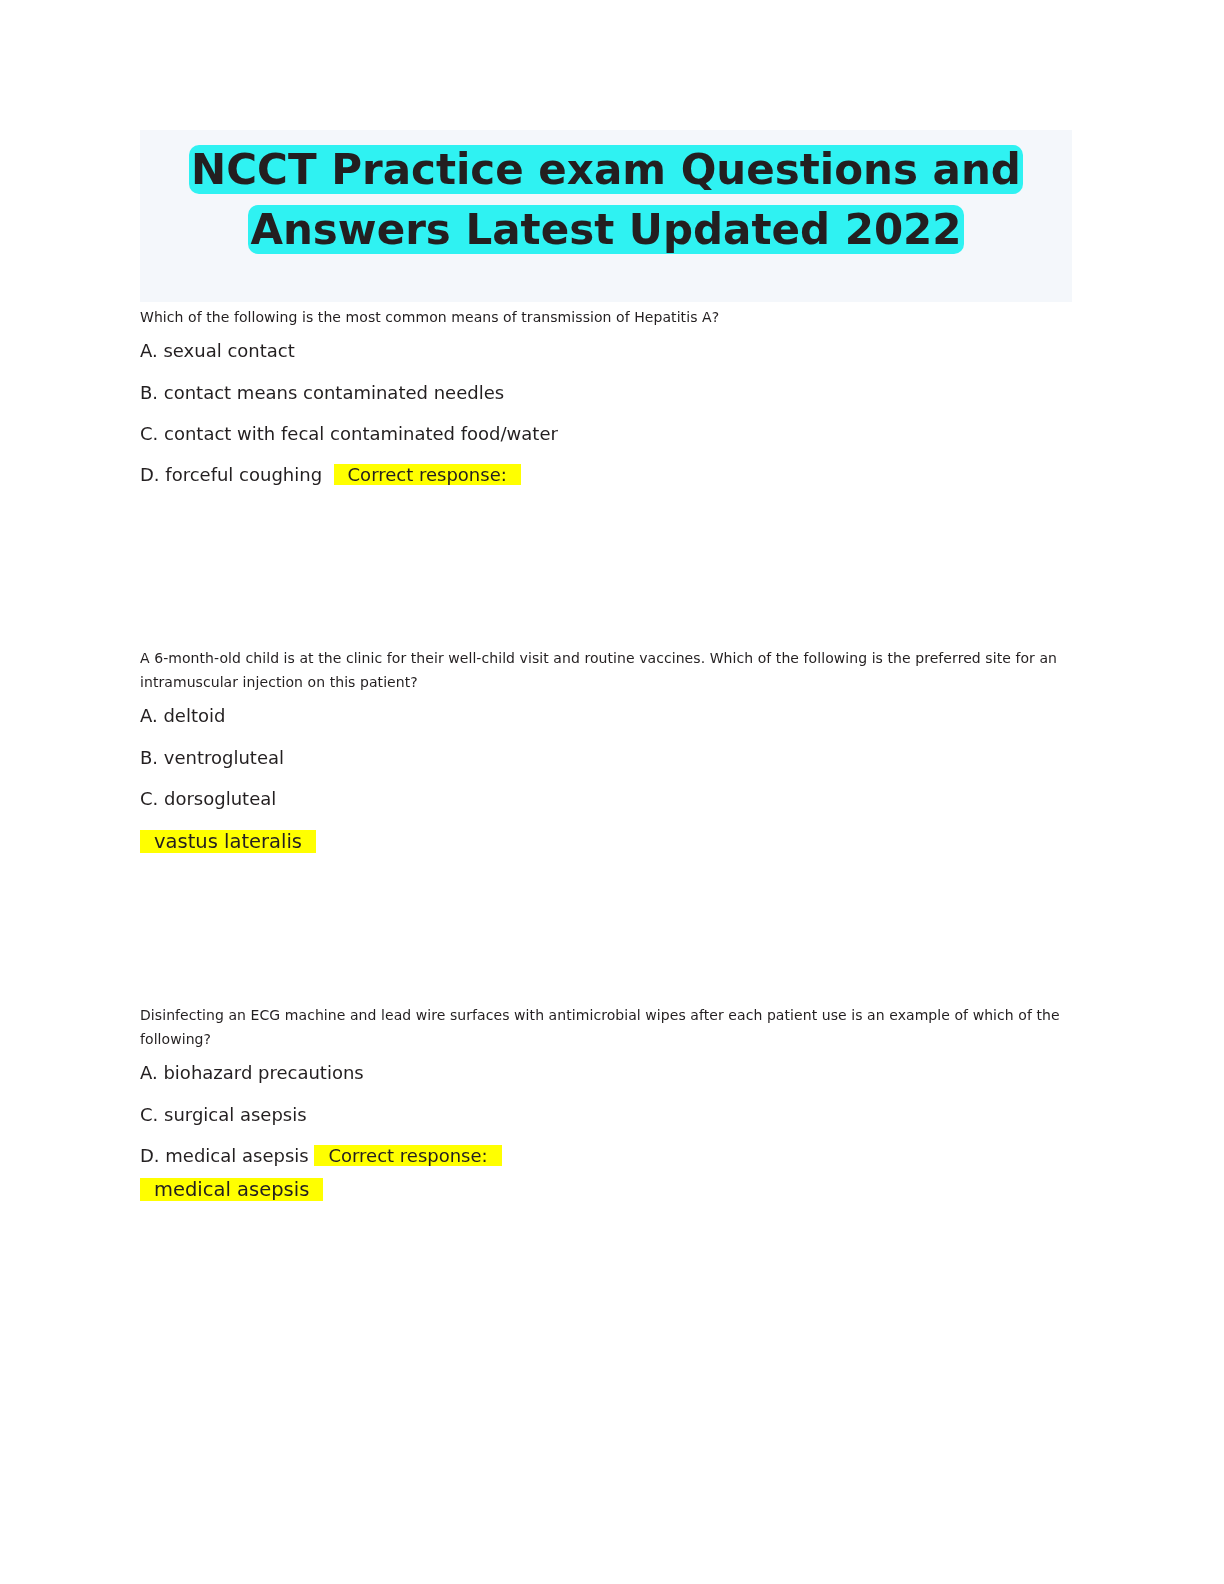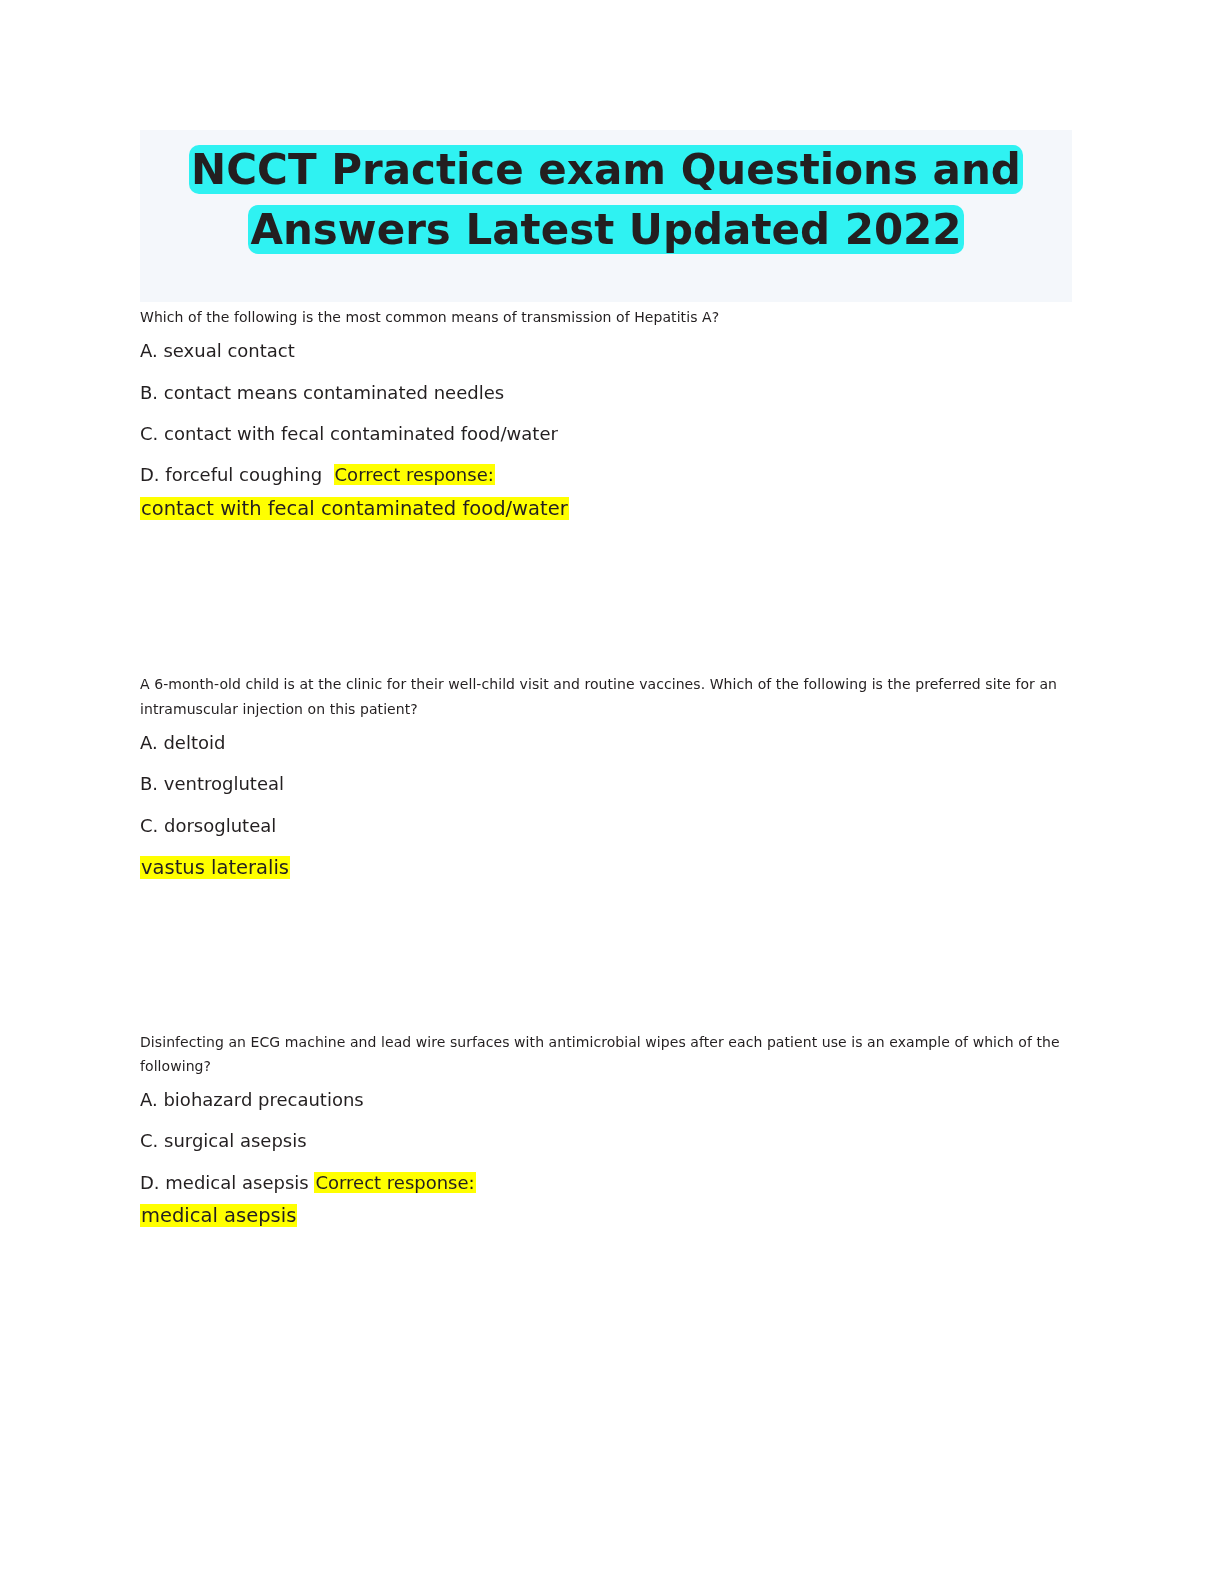--- a/index.html
+++ b/index.html
@@ -64,21 +64,21 @@
   .opt {
     font-size: 18px;
     line-height: 1.36;
     margin: 0 0 17px 0;
   }
   .opt-last {
     margin-bottom: 8px;
   }
   .mark {
     background: #ffff00;
-    padding: 0 1px;
+    padding: 0 14px;
   }
   .answer {
     font-size: 19.5px;
     line-height: 1.36;
     margin: 0;
   }
   .answer .mark {
     background: #ffff00;
   }
   .gap-lg { height: 150px; }
@@ -97,21 +97,20 @@
   </div>
 
   <div class="content">
 
     <div class="q-block">
       <p class="stem">Which of the following is the most common means of transmission of Hepatitis A?</p>
       <p class="opt">A. sexual contact</p>
       <p class="opt">B. contact means contaminated needles</p>
       <p class="opt">C. contact with fecal contaminated food/water</p>
       <p class="opt opt-last"><span>D. forceful coughing</span>&nbsp;&nbsp;<span class="mark">Correct response:</span></p>
-      <p class="answer"><span class="mark">contact with fecal contaminated food/water</span></p>
     </div>
 
     <div class="gap-lg"></div>
 
     <div class="q-block">
       <p class="stem">A 6-month-old child is at the clinic for their well-child visit and routine vaccines. Which of the following is the preferred site for an intramuscular injection on this patient?</p>
       <p class="opt">A. deltoid</p>
       <p class="opt">B. ventrogluteal</p>
       <p class="opt">C. dorsogluteal</p>
       <p class="answer"><span class="mark">vastus lateralis</span></p>

